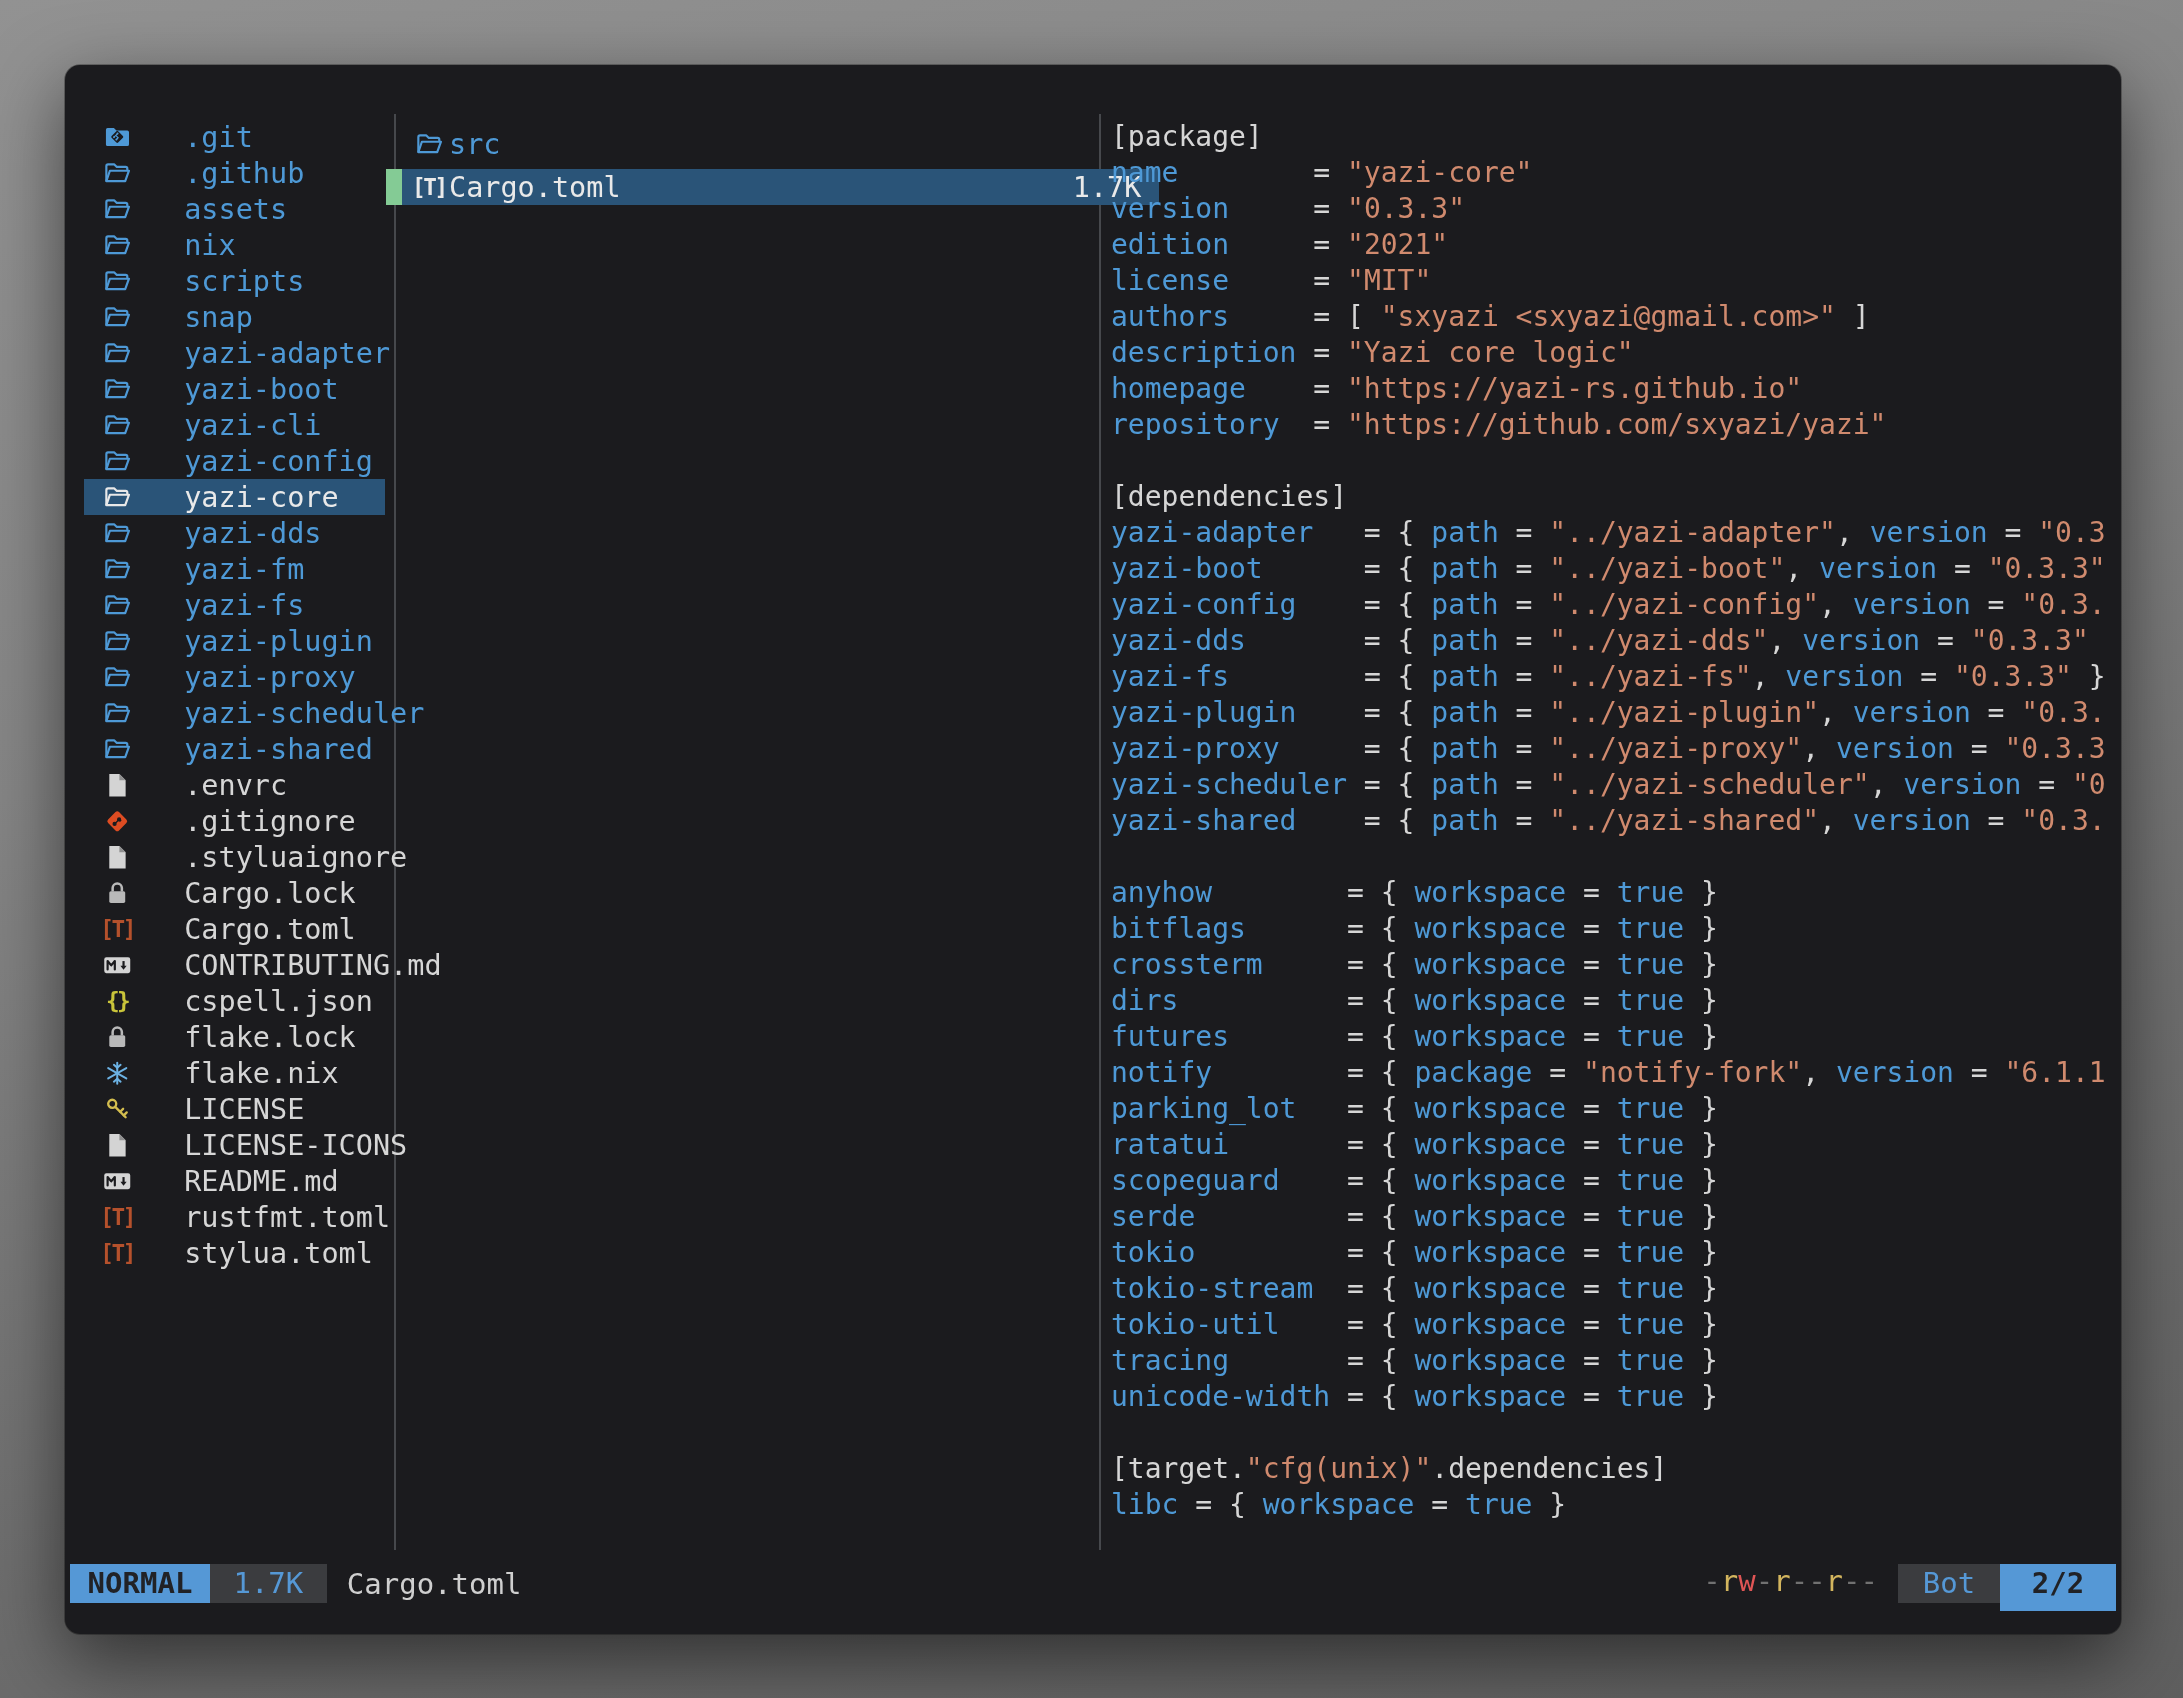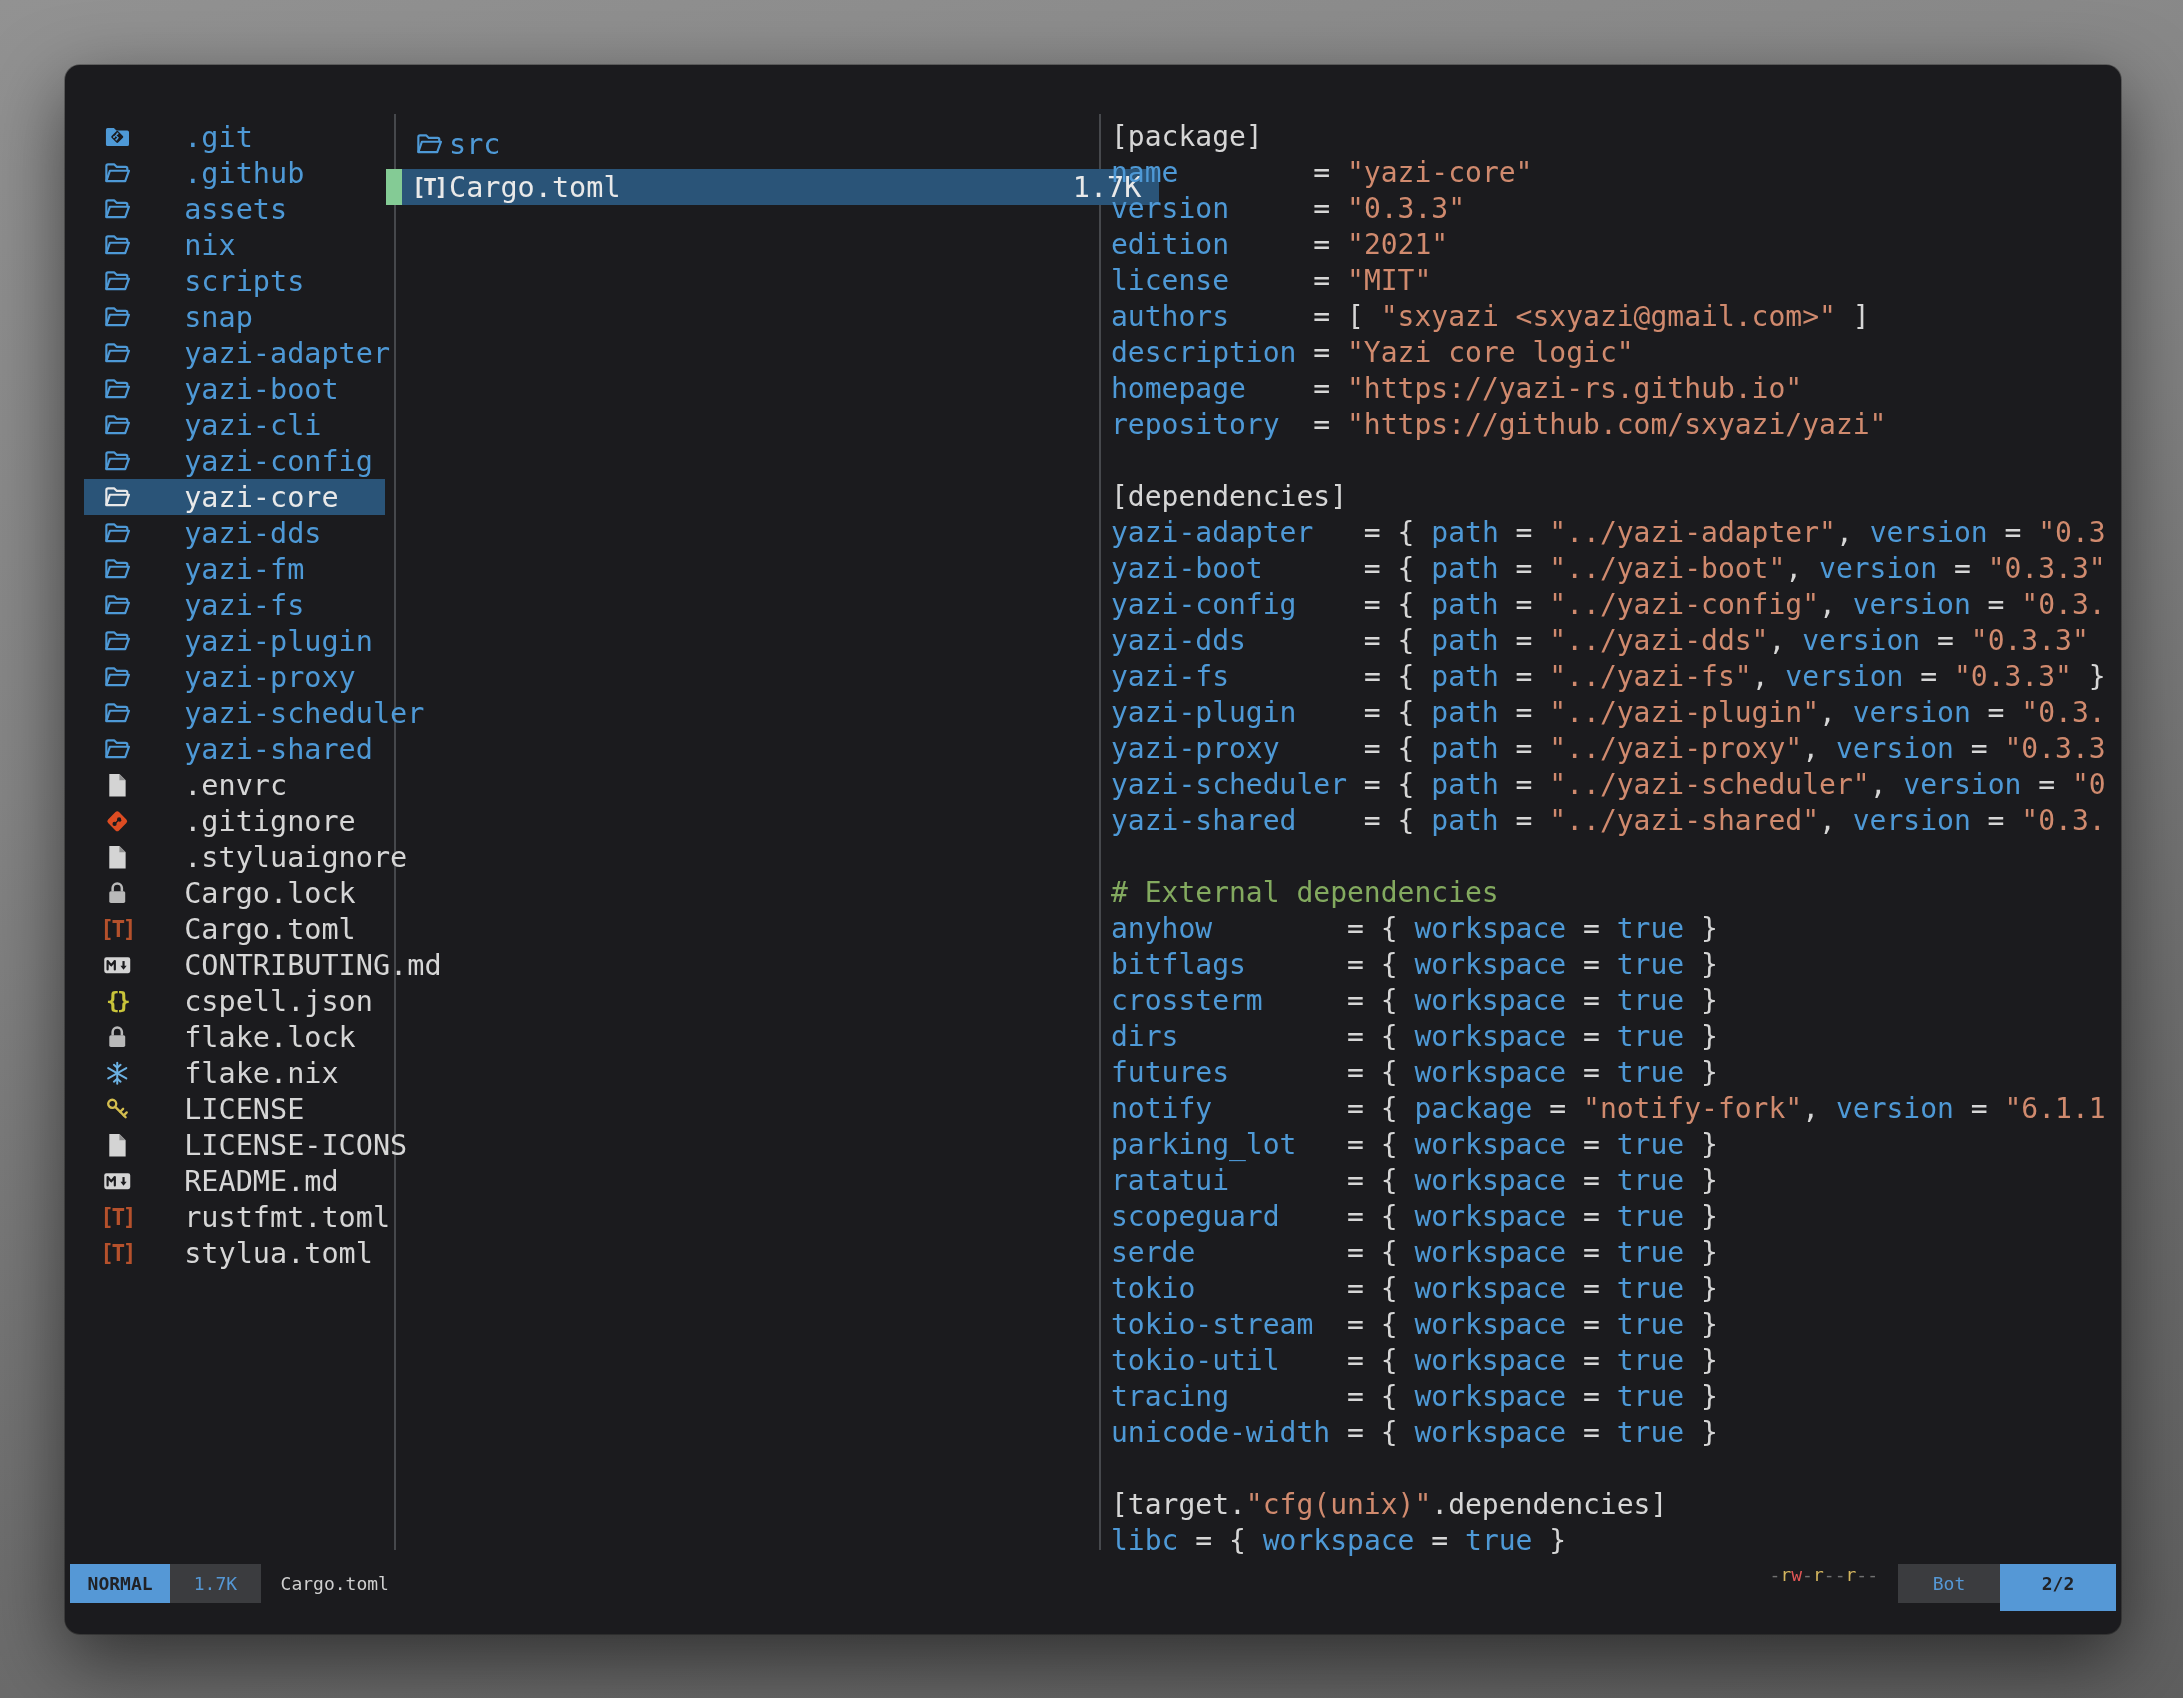--- a/index.html
+++ b/index.html
@@ -46,21 +46,21 @@
 
   
   #preview-pane{position:absolute;left:1046px;top:54px;width:1007px;overflow:hidden;}
   .code-line{height:36px;line-height:36px;font-size:28px;white-space:pre;overflow:hidden;}
   .c-k{color:#4e99d6;}
   .c-s{color:#d08a6e;}
   .c-p{color:#d6d6d6;}
   .c-c{color:#83aa5f;}
 
   
-  #status-bar{position:absolute;left:0;top:1499px;width:100%;height:39px;font-size:18px;}
+  #status-bar{position:absolute;left:0;top:1499px;width:100%;height:39px;font-size:29px;}
   #status-left{position:absolute;left:5px;top:0;height:39px;display:flex;align-items:center;}
   #mode-badge{height:39px;line-height:39px;padding:0 17.6px;background:#5598d6;color:#212226;font-weight:bold;}
   #size-badge{height:39px;line-height:39px;padding:0 23.5px;background:#3b3c3f;color:#5598d6;}
   #file-name{margin-left:20px;color:#cfcfcf;}
   #status-right{position:absolute;right:5px;top:0;height:39px;display:flex;align-items:flex-start;}
   #permissions{white-space:pre;margin-right:20px;}
   .perm-dim{color:#717171;}
   .perm-r{color:#d3b55e;}
   .perm-w{color:#e05555;}
   #position-badge{height:39px;line-height:39px;width:102px;text-align:center;background:#3b3c3f;color:#5598d6;}
@@ -406,21 +406,20 @@
       <div class="code-line"><span class="seg c-k">yazi-adapter</span><span class="seg c-p">   = { </span><span class="seg c-k">path</span><span class="seg c-p"> = </span><span class="seg c-s">"../yazi-adapter"</span><span class="seg c-p">, </span><span class="seg c-k">version</span><span class="seg c-p"> = </span><span class="seg c-s">"0.3</span></div>
       <div class="code-line"><span class="seg c-k">yazi-boot</span><span class="seg c-p">      = { </span><span class="seg c-k">path</span><span class="seg c-p"> = </span><span class="seg c-s">"../yazi-boot"</span><span class="seg c-p">, </span><span class="seg c-k">version</span><span class="seg c-p"> = </span><span class="seg c-s">"0.3.3"</span></div>
       <div class="code-line"><span class="seg c-k">yazi-config</span><span class="seg c-p">    = { </span><span class="seg c-k">path</span><span class="seg c-p"> = </span><span class="seg c-s">"../yazi-config"</span><span class="seg c-p">, </span><span class="seg c-k">version</span><span class="seg c-p"> = </span><span class="seg c-s">"0.3.</span></div>
       <div class="code-line"><span class="seg c-k">yazi-dds</span><span class="seg c-p">       = { </span><span class="seg c-k">path</span><span class="seg c-p"> = </span><span class="seg c-s">"../yazi-dds"</span><span class="seg c-p">, </span><span class="seg c-k">version</span><span class="seg c-p"> = </span><span class="seg c-s">"0.3.3"</span></div>
       <div class="code-line"><span class="seg c-k">yazi-fs</span><span class="seg c-p">        = { </span><span class="seg c-k">path</span><span class="seg c-p"> = </span><span class="seg c-s">"../yazi-fs"</span><span class="seg c-p">, </span><span class="seg c-k">version</span><span class="seg c-p"> = </span><span class="seg c-s">"0.3.3"</span><span class="seg c-p"> }</span></div>
       <div class="code-line"><span class="seg c-k">yazi-plugin</span><span class="seg c-p">    = { </span><span class="seg c-k">path</span><span class="seg c-p"> = </span><span class="seg c-s">"../yazi-plugin"</span><span class="seg c-p">, </span><span class="seg c-k">version</span><span class="seg c-p"> = </span><span class="seg c-s">"0.3.</span></div>
       <div class="code-line"><span class="seg c-k">yazi-proxy</span><span class="seg c-p">     = { </span><span class="seg c-k">path</span><span class="seg c-p"> = </span><span class="seg c-s">"../yazi-proxy"</span><span class="seg c-p">, </span><span class="seg c-k">version</span><span class="seg c-p"> = </span><span class="seg c-s">"0.3.3</span></div>
       <div class="code-line"><span class="seg c-k">yazi-scheduler</span><span class="seg c-p"> = { </span><span class="seg c-k">path</span><span class="seg c-p"> = </span><span class="seg c-s">"../yazi-scheduler"</span><span class="seg c-p">, </span><span class="seg c-k">version</span><span class="seg c-p"> = </span><span class="seg c-s">"0</span></div>
       <div class="code-line"><span class="seg c-k">yazi-shared</span><span class="seg c-p">    = { </span><span class="seg c-k">path</span><span class="seg c-p"> = </span><span class="seg c-s">"../yazi-shared"</span><span class="seg c-p">, </span><span class="seg c-k">version</span><span class="seg c-p"> = </span><span class="seg c-s">"0.3.</span></div>
       <div class="code-line"></div>
-      <div class="code-line"><span class="seg c-c"># External dependencies</span></div>
       <div class="code-line"><span class="seg c-k">anyhow</span><span class="seg c-p">        = { </span><span class="seg c-k">workspace</span><span class="seg c-p"> = </span><span class="seg c-k">true</span><span class="seg c-p"> }</span></div>
       <div class="code-line"><span class="seg c-k">bitflags</span><span class="seg c-p">      = { </span><span class="seg c-k">workspace</span><span class="seg c-p"> = </span><span class="seg c-k">true</span><span class="seg c-p"> }</span></div>
       <div class="code-line"><span class="seg c-k">crossterm</span><span class="seg c-p">     = { </span><span class="seg c-k">workspace</span><span class="seg c-p"> = </span><span class="seg c-k">true</span><span class="seg c-p"> }</span></div>
       <div class="code-line"><span class="seg c-k">dirs</span><span class="seg c-p">          = { </span><span class="seg c-k">workspace</span><span class="seg c-p"> = </span><span class="seg c-k">true</span><span class="seg c-p"> }</span></div>
       <div class="code-line"><span class="seg c-k">futures</span><span class="seg c-p">       = { </span><span class="seg c-k">workspace</span><span class="seg c-p"> = </span><span class="seg c-k">true</span><span class="seg c-p"> }</span></div>
       <div class="code-line"><span class="seg c-k">notify</span><span class="seg c-p">        = { </span><span class="seg c-k">package</span><span class="seg c-p"> = </span><span class="seg c-s">"notify-fork"</span><span class="seg c-p">, </span><span class="seg c-k">version</span><span class="seg c-p"> = </span><span class="seg c-s">"6.1.1</span></div>
       <div class="code-line"><span class="seg c-k">parking_lot</span><span class="seg c-p">   = { </span><span class="seg c-k">workspace</span><span class="seg c-p"> = </span><span class="seg c-k">true</span><span class="seg c-p"> }</span></div>
       <div class="code-line"><span class="seg c-k">ratatui</span><span class="seg c-p">       = { </span><span class="seg c-k">workspace</span><span class="seg c-p"> = </span><span class="seg c-k">true</span><span class="seg c-p"> }</span></div>
       <div class="code-line"><span class="seg c-k">scopeguard</span><span class="seg c-p">    = { </span><span class="seg c-k">workspace</span><span class="seg c-p"> = </span><span class="seg c-k">true</span><span class="seg c-p"> }</span></div>
       <div class="code-line"><span class="seg c-k">serde</span><span class="seg c-p">         = { </span><span class="seg c-k">workspace</span><span class="seg c-p"> = </span><span class="seg c-k">true</span><span class="seg c-p"> }</span></div>

